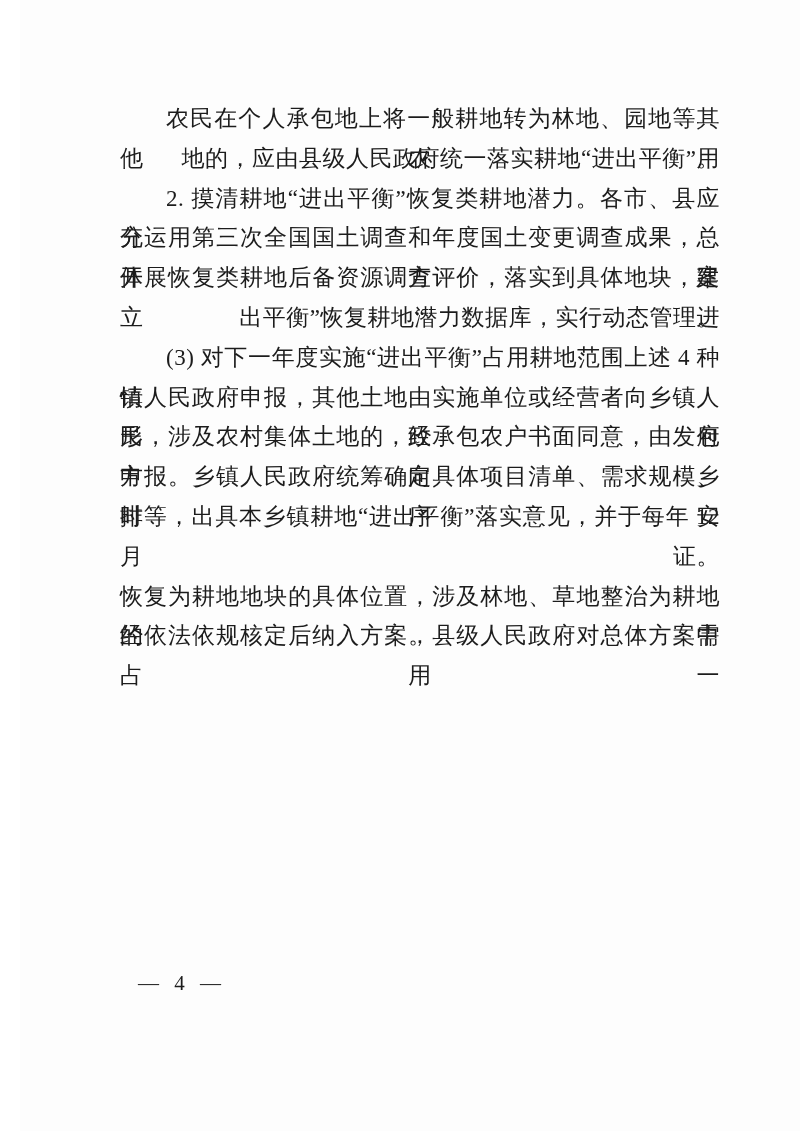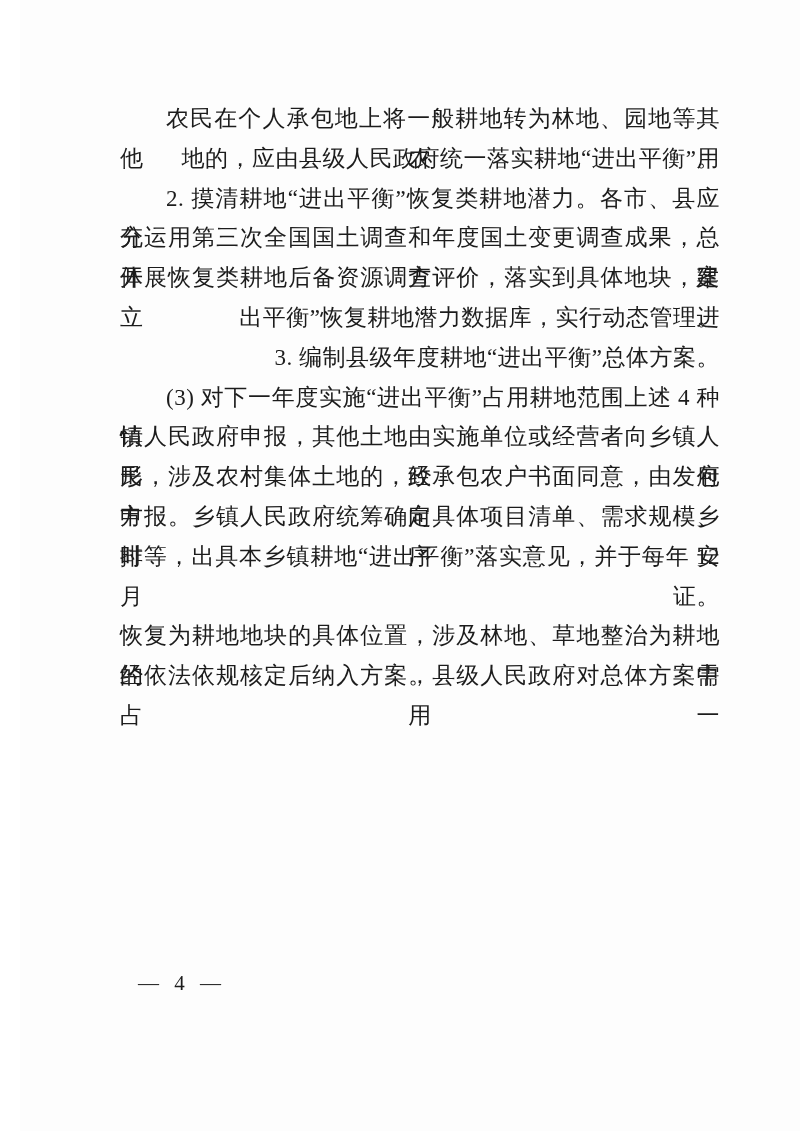--- a/index.html
+++ b/index.html
@@ -53,21 +53,20 @@
 <body>
 
 <div class="page">
   <div class="text-block">
       <div class="line indent fill">农民在个人承包地上将一般耕地转为林地、园地等其他农用</div>
       <div class="line">地的，应由县级人民政府统一落实耕地“进出平衡”。</div>
       <div class="line indent fill">2. 摸清耕地“进出平衡”恢复类耕地潜力。各市、县应充</div>
       <div class="line fill">分运用第三次全国国土调查和年度国土变更调查成果，总体方案</div>
       <div class="line fill">开展恢复类耕地后备资源调查评价，落实到具体地块，建立“进</div>
       <div class="line">出平衡”恢复耕地潜力数据库，实行动态管理。</div>
-      <div class="line indent">3. 编制县级年度耕地“进出平衡”总体方案。</div>
       <div class="line indent fill">(3) 对下一年度实施“进出平衡”占用耕地范围上述 4 种情</div>
       <div class="line fill">镇人民政府申报，其他土地由实施单位或经营者向乡镇人民政府</div>
       <div class="line fill">形，涉及农村集体土地的，经承包农户书面同意，由发包方向乡</div>
       <div class="line fill">申报。乡镇人民政府统筹确定具体项目清单、需求规模、时序安</div>
       <div class="line fill">排等，出具本乡镇耕地“进出平衡”落实意见，并于每年 12 月</div>
       <div class="line">证。</div>
       <div class="line fill">恢复为耕地地块的具体位置，涉及林地、草地整治为耕地的，需</div>
       <div class="line fill">经依法依规核定后纳入方案。县级人民政府对总体方案中占用一</div>
     </div>
   <div class="footer">— 4 —</div>

